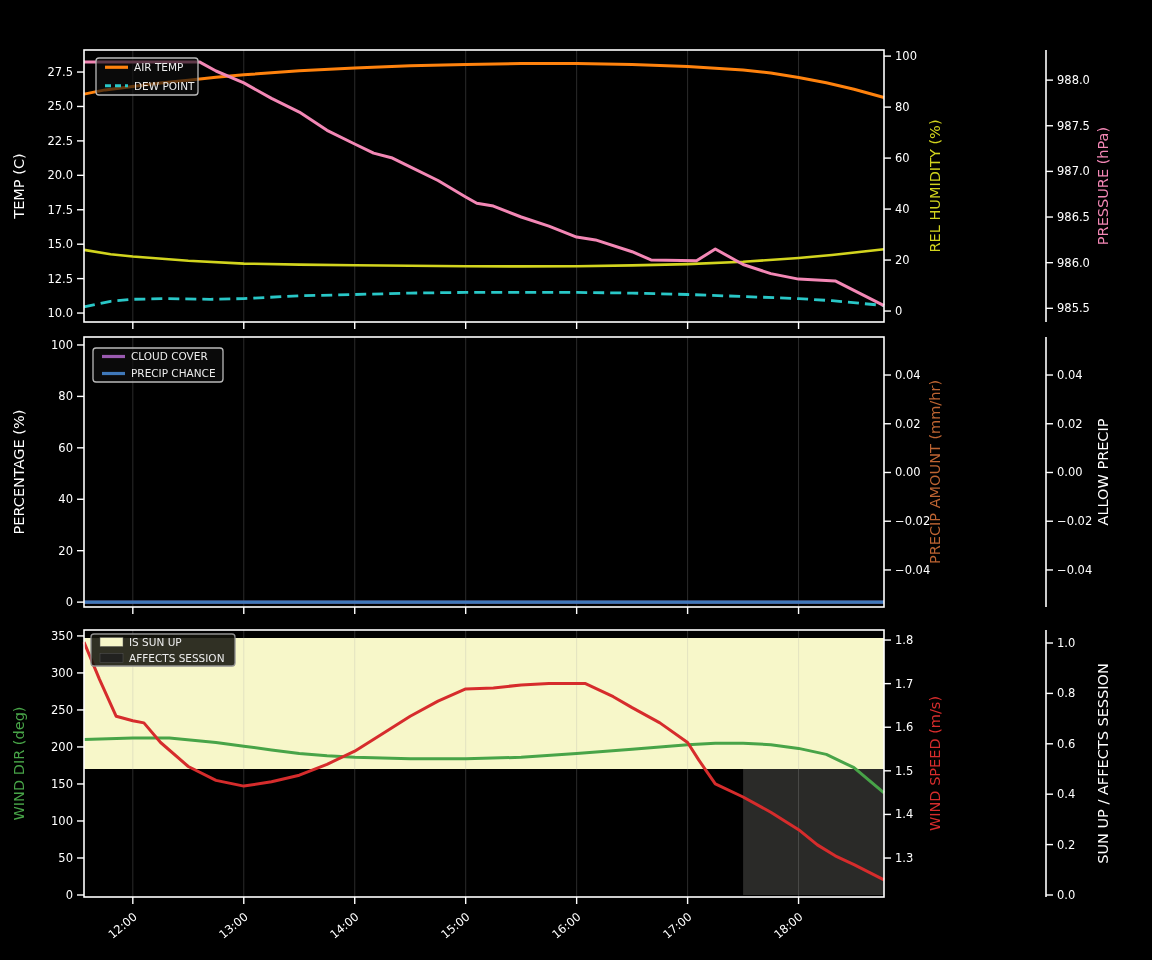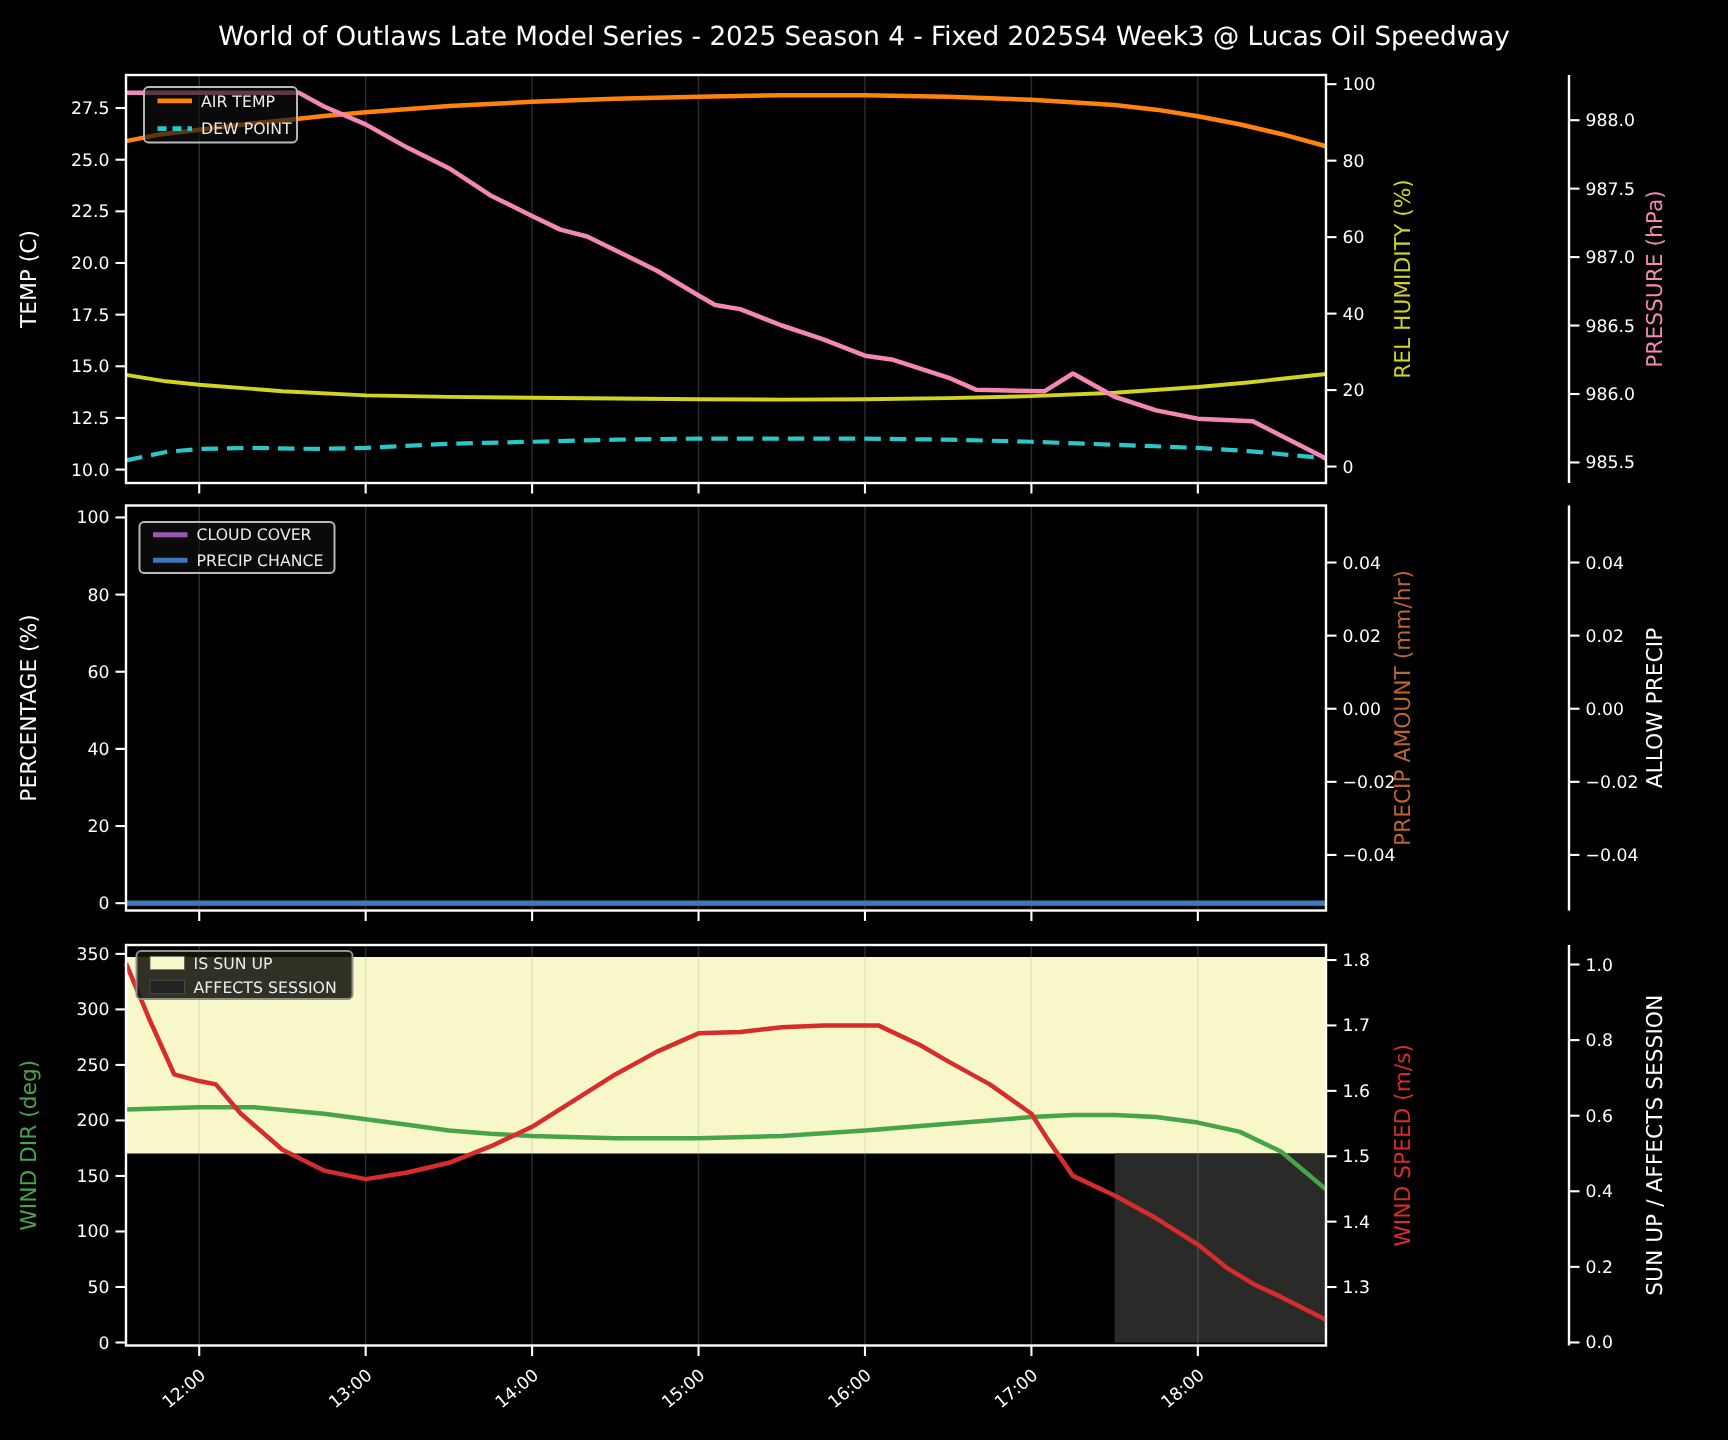--- a/index.html
+++ b/index.html
@@ -222,14 +222,13 @@
         <text x="803.5631067961166" y="918" fill="#ffffff" font-size="11.5" text-anchor="end" transform="rotate(-40 803.5631067961166 918)">18:00</text>
         <g>
           <rect x="91" y="634" width="144" height="32" rx="3" fill="rgba(20,20,12,0.88)" stroke="#909090" stroke-width="1.3"></rect>
           <rect x="100" y="637.5" width="23" height="9" fill="#f7f7c9" stroke="#555" stroke-width="0.5"></rect>
           <text x="129" y="645.8" fill="#ececec" font-size="10.5" text-anchor="start">IS SUN UP</text>
           <rect x="100" y="653.5" width="23" height="9" fill="#222220" stroke="#555" stroke-width="0.5"></rect>
           <text x="129" y="661.8" fill="#ececec" font-size="10.5" text-anchor="start">AFFECTS SESSION</text>
         </g>
       </g>
     </svg>
-  <div class="title">World of Outlaws Late Model Series - 2025 Season 4 - Fixed 2025S4 Week3 @ Lucas Oil Speedway</div>
 </div>
 
 </body></html>

